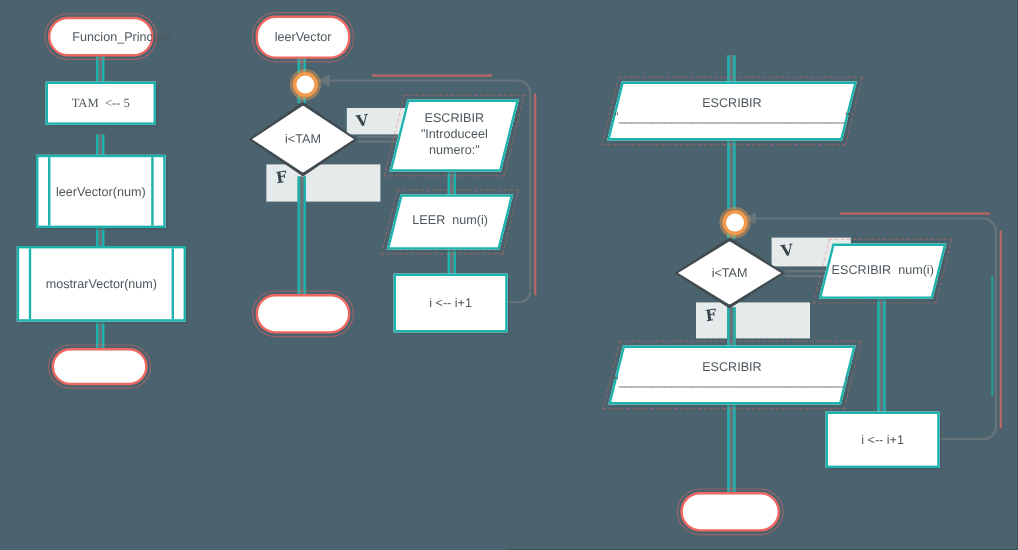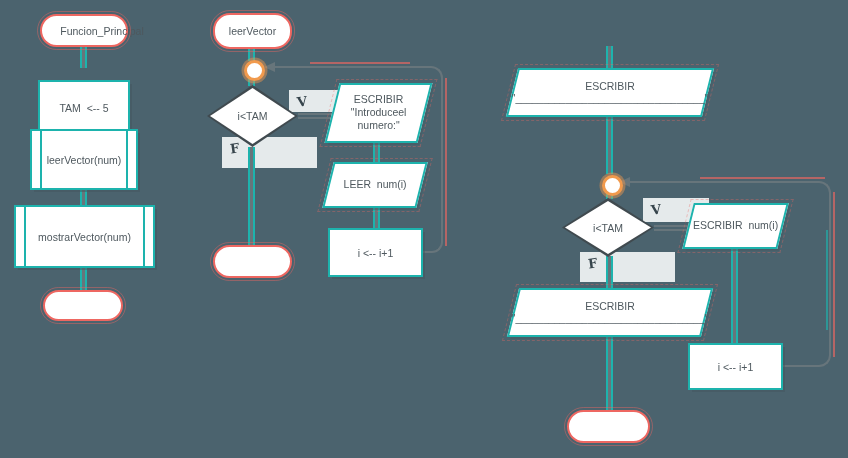--- a/index.html
+++ b/index.html
@@ -76,21 +76,21 @@
   <div class="sketch" style="left:445px;top:78px;width:2px;height:168px;background:var(--loop-shadow);"></div>
   <div class="sketch" style="left:700px;top:177px;width:125px;height:2px;background:var(--loop-shadow);"></div>
   <div class="sketch" style="left:833px;top:192px;width:2px;height:165px;background:var(--loop-shadow);"></div>
   <div class="sketch" style="left:826px;top:230px;width:2px;height:100px;background:var(--connector-accent);"></div>
 
   <div class="arrow-left" style="left:264px;top:62px;"></div>
   <div class="arrow-left" style="left:619px;top:177px;"></div>
 
   <div class="layer">
     <div class="node terminator" style="left:40px;top:14px;width:88px;height:33px;border-radius:17px;padding-left:36px;"><span>Funcion_Principal</span></div>
-    <div class="node process" style="left:38px;top:80px;width:92px;height:56px;"><span>TAM  &lt;-- 5</span></div>
+    <div class="node process" style="left:38px;top:68px;width:92px;height:36px;font-family:Liberation Serif, serif;"><span>TAM  &lt;-- 5</span></div>
     <div class="node subroutine" style="left:14px;top:205px;width:141px;height:63px;"><span>mostrarVector(num)</span></div>
     <div class="node subroutine" style="left:30px;top:129px;width:108px;height:61px;"><span>leerVector(num)</span></div>
     <div class="node terminator" style="left:43px;top:290px;width:80px;height:31px;border-radius:16px;"></div>
   </div>
 
   <div class="layer">
     <div class="node terminator" style="left:213px;top:13px;width:79px;height:36px;border-radius:17px;"><span>leerVector</span></div>
     <div class="junction" style="left:244px;top:60px;"></div>
     <div class="diamond" style="left:207px;top:85px;width:91px;height:62px;">
       <div class="d-outer"></div>

